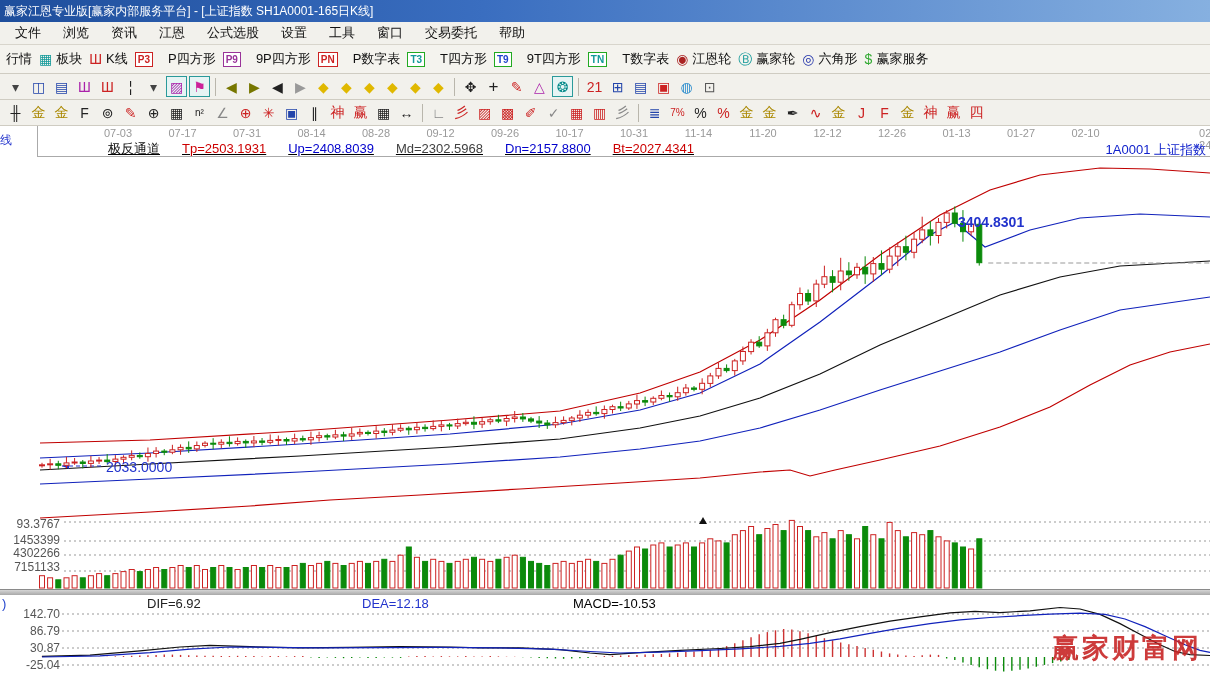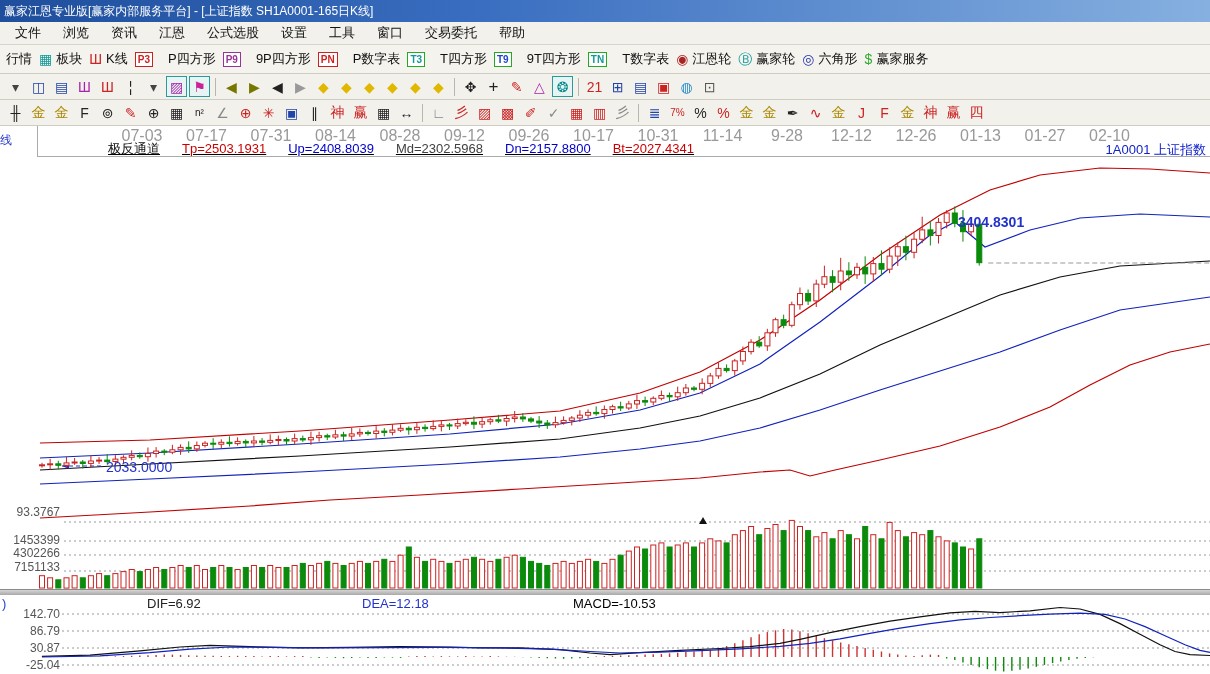--- a/index.html
+++ b/index.html
@@ -28,21 +28,21 @@
   #toolbar-icons-1 { top:74px; }
   #toolbar-icons-2 { top:100px; }
   .tbtn { width:21px; height:21px; margin:0 1px; display:flex; align-items:center;
     justify-content:center; font-size:14px; border:1px solid transparent; cursor:default; }
   .tbtn.sel { border:1px solid #2a9a9a; background:#e6f4f4; }
   .tsep { width:1px; height:18px; background:#b9b6ac; margin:0 4px; }
 
   
   #chart-canvas { position:absolute; left:0; top:126px; width:1210px; height:548px; background:#fff; }
   #chart-svg { position:absolute; left:0; top:-126px; width:1210px; height:674px; pointer-events:none; }
-  .date-label { position:absolute; top:1px; font-size:16px; color:#999; transform:translateX(-50%);margin-left:24px; }
+  .date-label { position:absolute; top:1px; font-size:11px; color:#999; transform:translateX(-50%); }
   #pane-topline { position:absolute; left:38px; top:30px; width:1172px; height:1px; background:#aaa; }
   #left-vline { position:absolute; left:37px; top:0; width:1px; height:31px; background:#aaa; }
   #side-tab { position:absolute; left:0; top:6px; width:14px; height:18px; color:#2233cc; font-size:12px; }
 
   #indicator-row { position:absolute; left:108px; top:15px; height:15px; display:flex;
     font-size:13px; align-items:center;text-decoration:underline; }
   #indicator-row .iv { margin-right:22px; white-space:nowrap; }
   #symbol-label { position:absolute; right:4px; top:15px; font-size:13px; color:#1122cc; }
 
   .axis-label { position:absolute; font-size:12px; color:#555; text-align:right; width:60px;
@@ -721,21 +721,21 @@
       <span class="date-label" style="left: 118px;">07-03</span>
       <span class="date-label" style="left: 182.5px;">07-17</span>
       <span class="date-label" style="left: 247px;">07-31</span>
       <span class="date-label" style="left: 311.5px;">08-14</span>
       <span class="date-label" style="left: 376px;">08-28</span>
       <span class="date-label" style="left: 440.5px;">09-12</span>
       <span class="date-label" style="left: 505px;">09-26</span>
       <span class="date-label" style="left: 569.5px;">10-17</span>
       <span class="date-label" style="left: 634px;">10-31</span>
       <span class="date-label" style="left: 698.5px;">11-14</span>
-      <span class="date-label" style="left: 763px;">9-28</span>
+      <span class="date-label" style="left: 763px;">11-20</span>
       <span class="date-label" style="left: 827.5px;">12-12</span>
       <span class="date-label" style="left: 892px;">12-26</span>
       <span class="date-label" style="left: 956.5px;">01-13</span>
       <span class="date-label" style="left: 1021px;">01-27</span>
       <span class="date-label" style="left: 1085.5px;">02-10</span>
       <span class="date-label" style="left: 1207px;">02-24</span>
     </div>
 
   <div id="indicator-row">
     <span class="iv" style="color:#111">极反通道</span>
@@ -744,33 +744,34 @@
       <span class="iv" style="color: rgb(64, 64, 64);">Md=2302.5968</span>
       <span class="iv" style="color: rgb(0, 0, 204);">Dn=2157.8800</span>
       <span class="iv" style="color: rgb(204, 0, 0);">Bt=2027.4341</span>
     </div>
   <div id="symbol-label">1A0001 上证指数</div>
 
   <div class="annot" id="annot-peak" style="left:958px; top:88px;">3404.8301</div>
   <div class="annot" id="annot-left" style="left:106px; top:333px; font-weight:normal;">2033.0000</div>
 
   <div id="vol-axis">
-      <span class="axis-label" style="left: 0px; top: 386px;">93.3767</span>
+      <span class="axis-label" style="left: 0px; top: 398px;">93.3767</span>
       <span class="axis-label" style="left: 0px; top: 414px;">1453399</span>
       <span class="axis-label" style="left: 0px; top: 427px;">4302266</span>
       <span class="axis-label" style="left: 0px; top: 441px;">7151133</span>
     </div>
   <div id="macd-axis">
       <span class="axis-label" style="left: 0px; top: 488px;">142.70</span>
       <span class="axis-label" style="left: 0px; top: 505px;">86.79</span>
       <span class="axis-label" style="left: 0px; top: 522px;">30.87</span>
       <span class="axis-label" style="left: 0px; top: 539px;">-25.04</span>
     </div>
   <div id="macd-header">
       <span style="color: rgb(34, 68, 204); left: 2px;">)</span>
       <span style="color: rgb(34, 34, 34); left: 147px;">DIF=6.92</span>
       <span style="color: rgb(34, 51, 204); left: 362px;">DEA=12.18</span>
       <span style="color: #000000; left: 573px;">MACD=-10.53</span>
     </div>
 
   <div id="splitter"></div>
 
+  <div id="watermark">赢家财富网</div>
 </div>
 
 </body></html>

